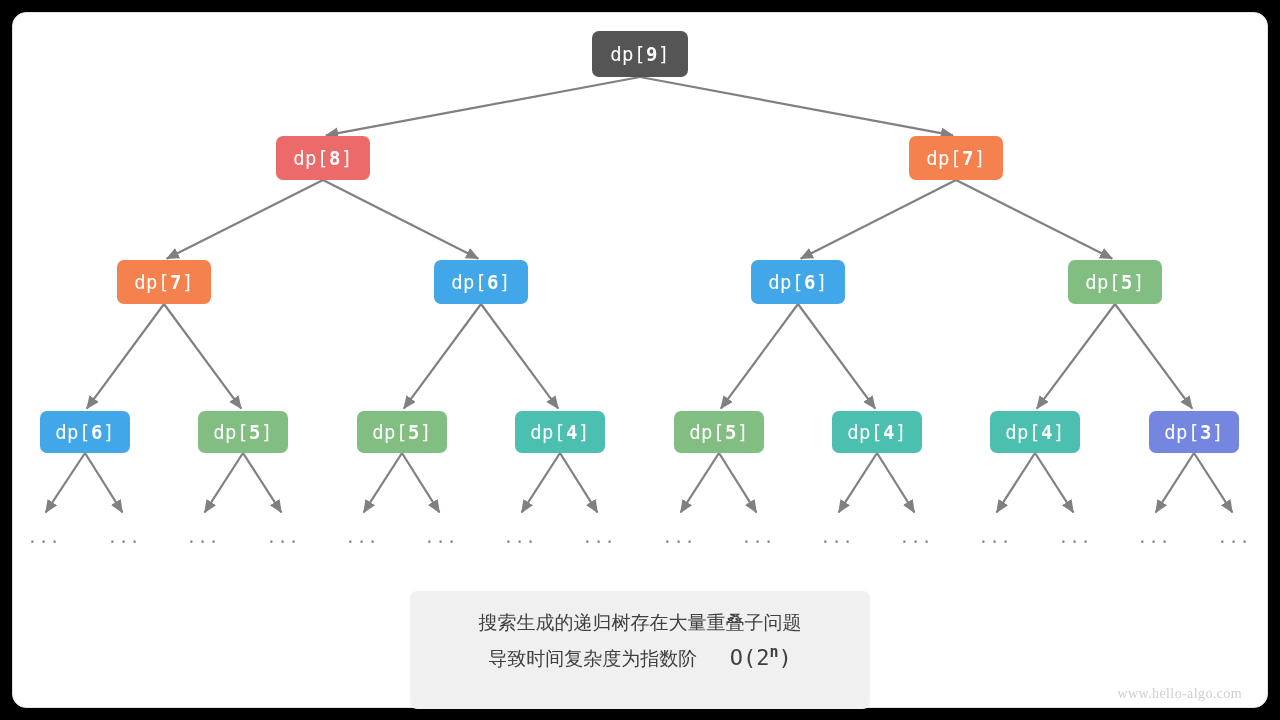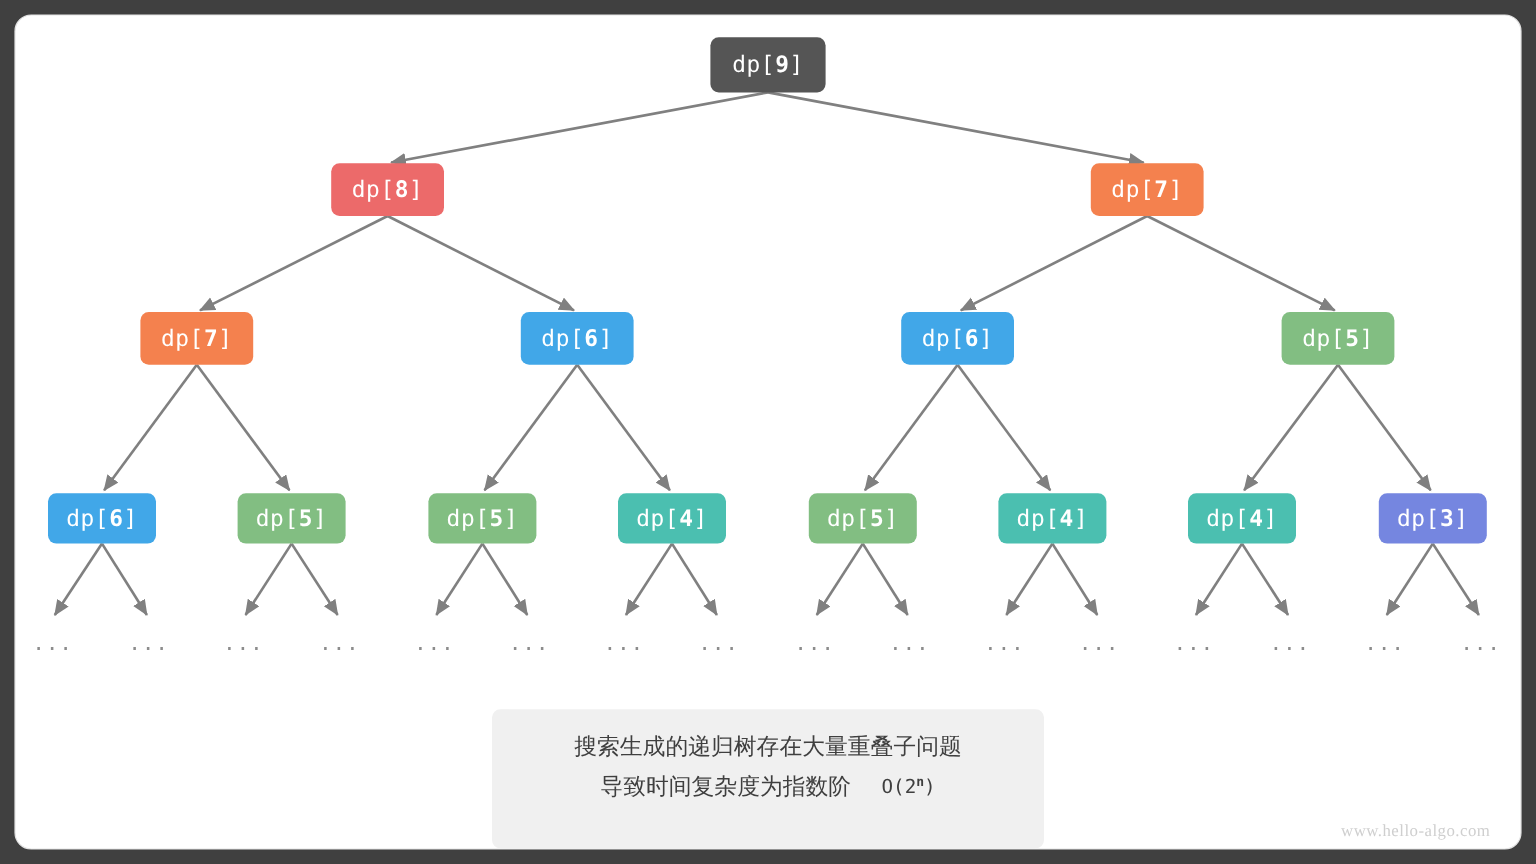--- a/index.html
+++ b/index.html
@@ -8,21 +8,21 @@
     padding: 0;
     background: #ffffff;
   }
   body {
     font-family: "DejaVu Sans", "Liberation Sans", sans-serif;
   }
   #canvas {
     position: relative;
     width: 1280px;
     height: 720px;
-    background: #404040;
+    background: #000000;
     overflow: hidden;
   }
   .frame {
     position: absolute;
     left: 12px;
     top: 12px;
     width: 1256px;
     height: 696px;
     border: 1px solid #e3e3e3;
     border-radius: 14px;
@@ -77,21 +77,21 @@
   }
   .caption-line {
     color: #3f3f3f;
     font-family: "DejaVu Sans", "Liberation Sans", sans-serif;
     font-size: 19px;
     line-height: 30px;
     white-space: nowrap;
   }
   .caption-line .mono {
     font-family: "DejaVu Sans Mono", "Liberation Mono", monospace;
-    font-size: 16px;
+    font-size: 22px;
   }
   .caption-line sup {
     font-weight: bold;
     font-size: 0.68em;
   }
   .watermark {
     position: absolute;
     right: 38px;
     bottom: 18px;
     color: #cfcfcf;

